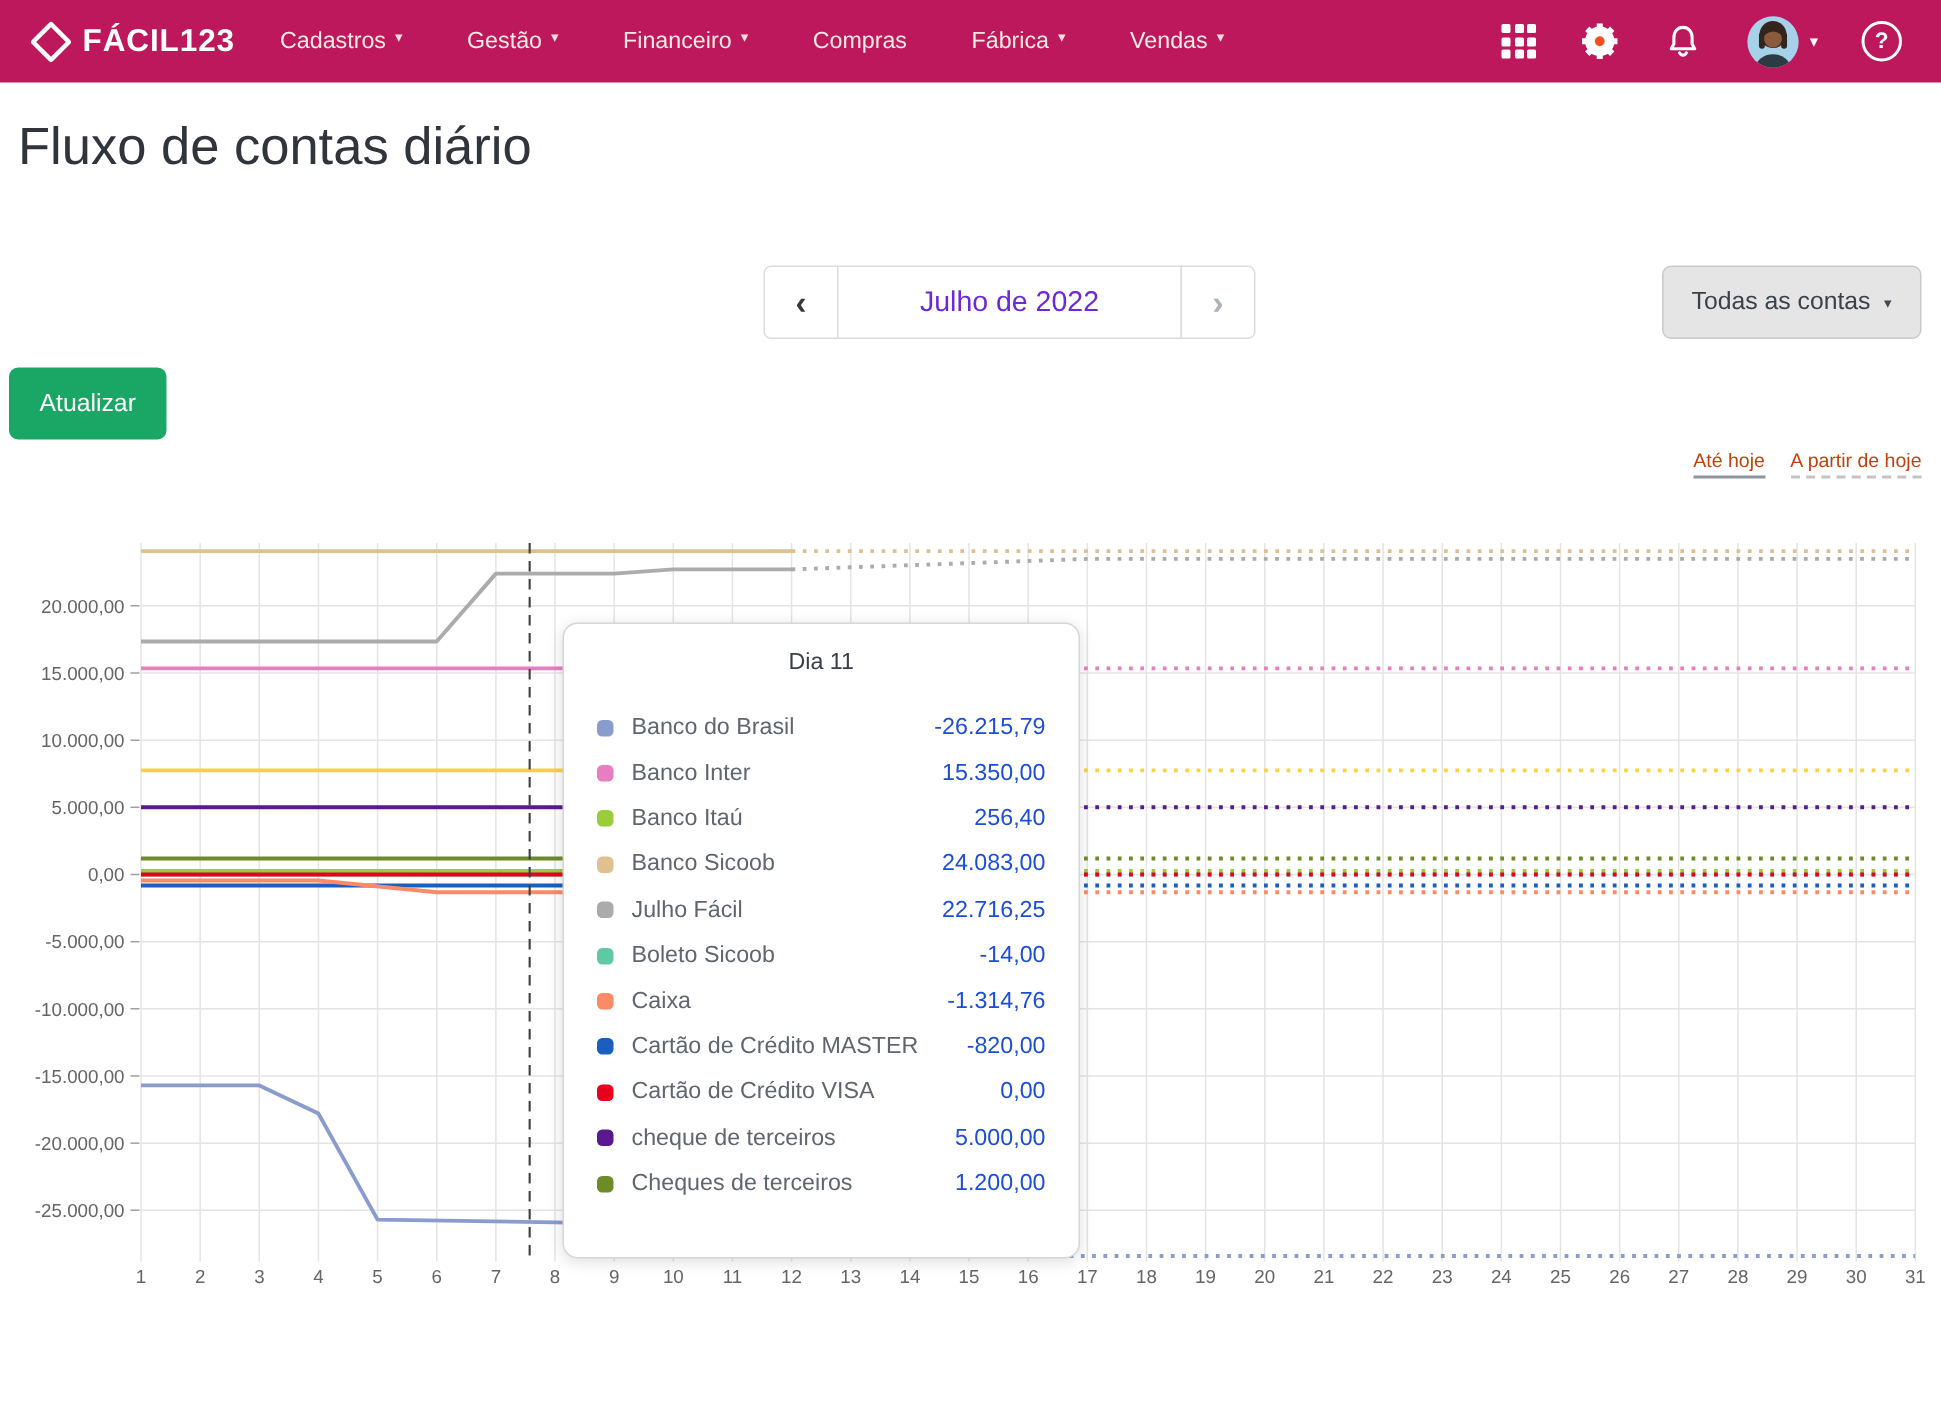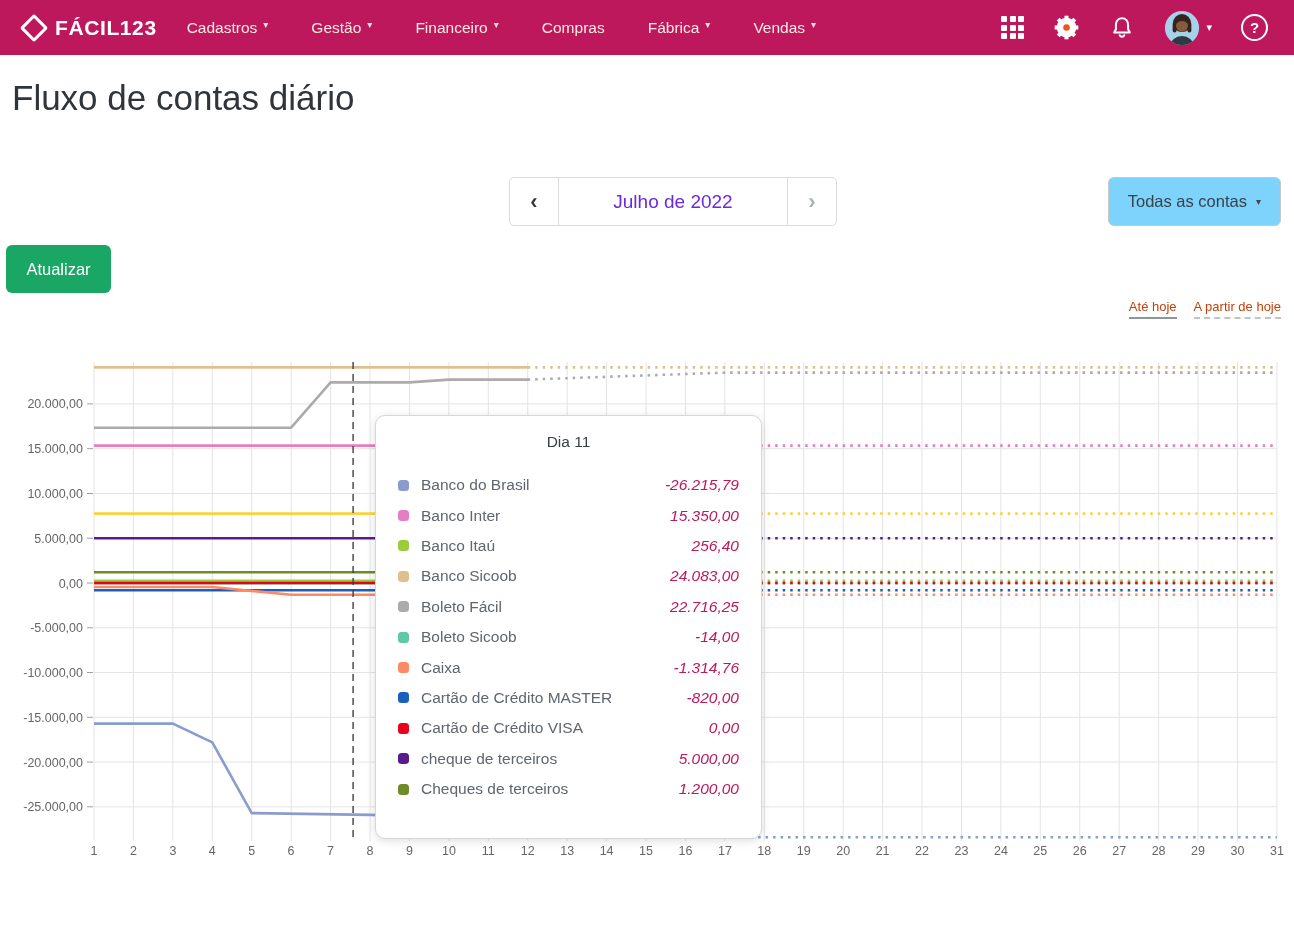--- a/index.html
+++ b/index.html
@@ -27,41 +27,41 @@
   .avatar-caret{color:#fff;font-size:11px;}
   
   .page-title{position:absolute;top:78px;left:12px;margin:0;font-size:35px;font-weight:400;color:#2f353b;}
   .date-group{position:absolute;top:177px;left:509px;height:49px;display:flex;z-index:3;}
   .date-group .dg-btn{box-sizing:border-box;height:49px;background:#fff;border:1px solid #dcdcdc;
     display:flex;align-items:center;justify-content:center;cursor:pointer;}
   .dg-prev{width:50px;border-radius:5px 0 0 5px;color:#343a40;font-size:22px;font-weight:bold;}
   .dg-month{width:230px;margin:0 -1px;font-size:19px;color:#6d28d9;font-weight:400;}
   .dg-next{width:50px;border-radius:0 5px 5px 0;color:#aab2ba;font-size:22px;font-weight:bold;}
   .accounts-btn{position:absolute;top:177px;right:13px;height:49px;box-sizing:border-box;
-    background:#7dd3fc;border:1px solid #c9c9c9;border-radius:6px;padding:0 19px;
+    background:#e5e5e5;border:1px solid #c9c9c9;border-radius:6px;padding:0 19px;
     display:flex;align-items:center;gap:9px;font-size:16.5px;color:#39424a;cursor:pointer;z-index:3;}
   .accounts-btn .nav-caret{color:#39424a;}
   .update-btn{position:absolute;top:245px;left:6px;width:105px;height:48px;border:none;border-radius:6px;
     background:#1aa765;color:#fff;font-size:16.5px;font-family:inherit;cursor:pointer;z-index:3;}
   .range-links{position:absolute;top:299px;right:13px;display:flex;gap:17px;font-size:13px;color:#c2410c;z-index:3;}
   .range-links .lnk{cursor:pointer;padding-bottom:3px;}
   .lnk-until{border-bottom:2px solid #8d969e;}
   .lnk-from{border-bottom:2px dashed #c3c3c3;}
   
   .chart-wrap{position:absolute;top:355px;left:0;width:1040px;height:530px;z-index:1;}
   
-  .chart-tooltip{position:absolute;top:415px;left:375px;width:387px;height:424px;box-sizing:border-box;
+  .chart-tooltip{position:absolute;top:415px;left:375px;width:345px;height:424px;box-sizing:border-box;
     background:#fff;border:1px solid #d6d6d6;border-radius:10px;box-shadow:0 2px 10px rgba(0,0,0,.13);z-index:5;}
   .tooltip-title{text-align:center;padding-top:17px;height:52px;box-sizing:border-box;
     font-size:15.5px;color:#3b4045;}
   .t-rows{padding:2px 22px 0 22px;}
   .t-row{display:flex;align-items:center;height:30.4px;}
   .t-marker{width:11px;height:11px;border-radius:3.5px;margin-right:12px;flex:none;}
   .t-name{font-size:15.5px;color:#5f666d;white-space:nowrap;}
-  .t-value{margin-left:auto;font-size:15.5px;color:#be185d;white-space:nowrap;font-style:italic;}
+  .t-value{margin-left:auto;font-size:15.5px;color:#1d4ed8;white-space:nowrap;}
 </style>
 </head>
 <body>
 
 <div class="navbar" style="background: #be185d;">
   <div class="brand">
     <span class="brand-diamond"></span>
     <span class="brand-text">FÁCIL123</span>
   </div>
   <div class="nav-menu">
@@ -317,21 +317,21 @@
         <span class="t-name">Banco Itaú</span>
         <span class="t-value">256,40</span>
       </div>
       <div class="t-row">
         <span class="t-marker" style="background: rgb(224, 192, 145);"></span>
         <span class="t-name">Banco Sicoob</span>
         <span class="t-value">24.083,00</span>
       </div>
       <div class="t-row">
         <span class="t-marker" style="background: rgb(171, 171, 171);"></span>
-        <span class="t-name">Boleto Fácil</span>
+        <span class="t-name">Julho Fácil</span>
         <span class="t-value">22.716,25</span>
       </div>
       <div class="t-row">
         <span class="t-marker" style="background: rgb(94, 201, 162);"></span>
         <span class="t-name">Boleto Sicoob</span>
         <span class="t-value">-14,00</span>
       </div>
       <div class="t-row">
         <span class="t-marker" style="background: rgb(250, 139, 102);"></span>
         <span class="t-name">Caixa</span>

